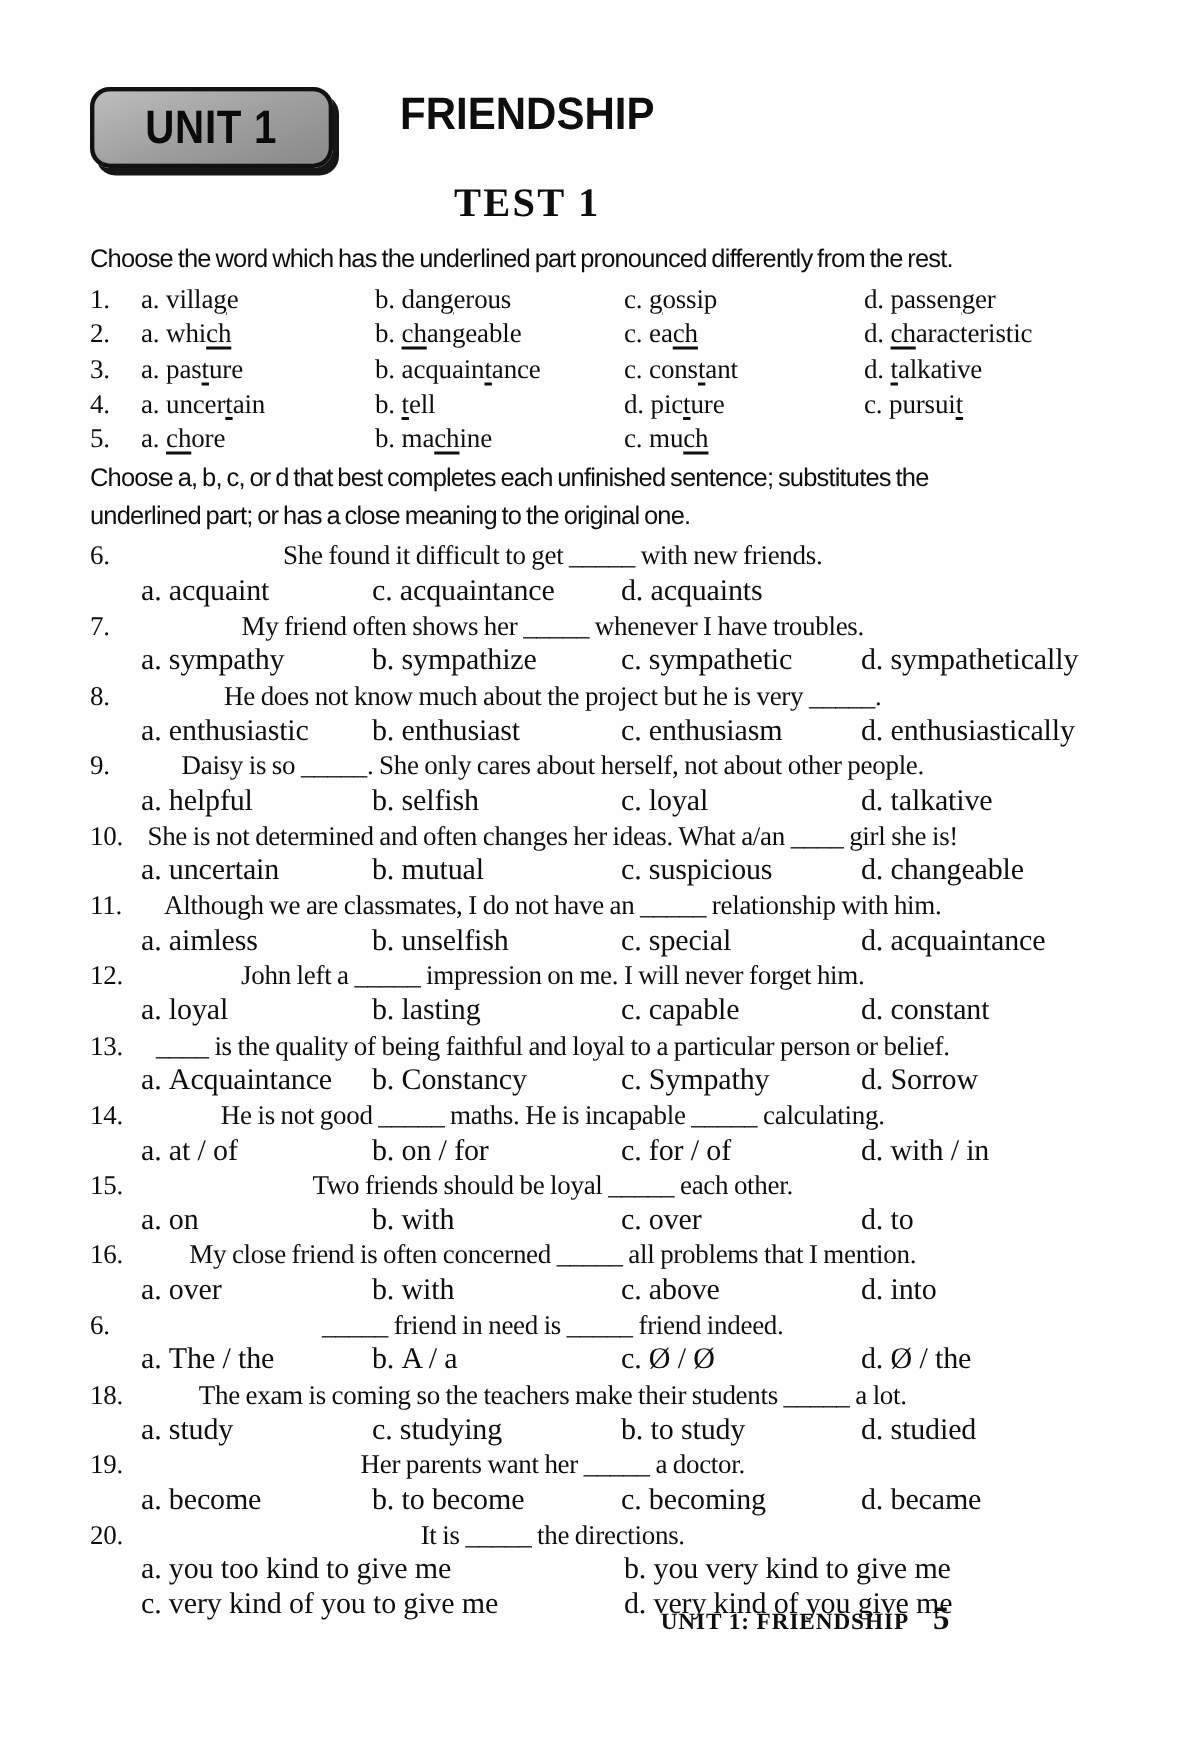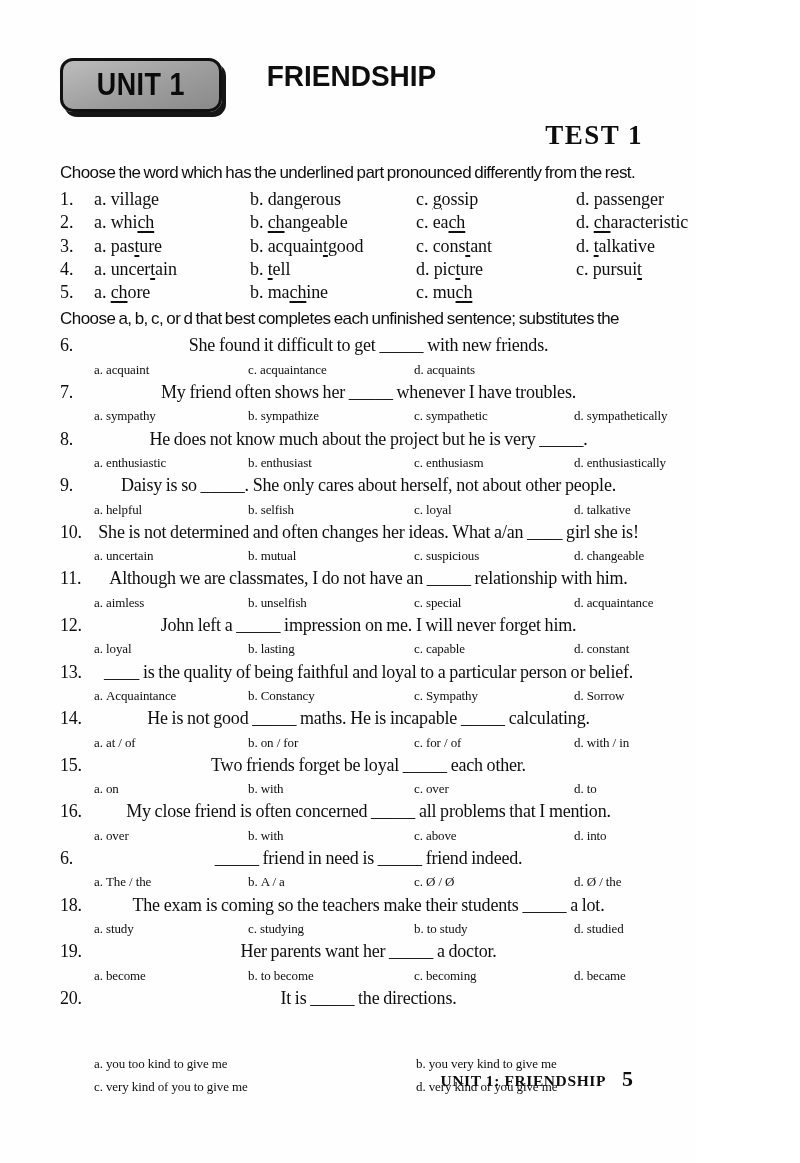--- a/index.html
+++ b/index.html
@@ -41,21 +41,21 @@
   .title {
     text-align:center;
     font-family:"Liberation Sans", sans-serif;
     font-weight:bold; font-size:28px;
     letter-spacing:0px;
     transform:scaleY(1.08);
     margin-top:6px;
     white-space:nowrap;
   }
   .test-title {
-    text-align:right;
+    text-align:center;
     font-family:"Liberation Serif", serif;
     font-weight:bold; font-size:27px;
     letter-spacing:1.5px;
     margin:8px 0 9px 0;
   }
   
   .instruction {
     font-family:"Liberation Sans", sans-serif;
     font-weight:normal; font-size:17px;
     line-height:25px;
@@ -77,24 +77,24 @@
   .q2-stem {
     display:grid; grid-template-columns:34px 1fr;
     font-size:18px; line-height:23.3px;
     letter-spacing:-0.2px; word-spacing:-0.5px;
   }
   .q2-stem .stem { white-space:nowrap;text-align:center; }
   .q2-opts {
     margin-left:34px;
     display:grid;
     grid-template-columns:154px 166px 160px 1fr;
-    font-size:13px; line-height:23.3px;
+    font-size:20px; line-height:23.3px;
     letter-spacing:-0.1px;
   }
-  .q2-opts.two-col { grid-template-columns:322px 1fr;margin-top:42px; }
+  .q2-opts.two-col { grid-template-columns:322px 1fr; }
   .qnum { }
   .opt { white-space:nowrap; }
   .ul { text-decoration:underline; text-underline-offset:2.5px; text-decoration-thickness:1.5px; }
   
   .footer {
     position:absolute;
     top:1066px; right:64px;
     display:flex; align-items:baseline;
     font-family:"Liberation Serif", serif;
   }
@@ -134,41 +134,42 @@
       <div class="q1-row">
         <span class="qnum">2.</span>
         <span class="opt"><span>a.&nbsp;</span><span><span>whi</span><span class="ul">ch</span></span></span>
         <span class="opt"><span>b.&nbsp;</span><span><span class="ul">ch</span><span>angeable</span></span></span>
         <span class="opt"><span>c.&nbsp;</span><span><span>ea</span><span class="ul">ch</span></span></span>
         <span class="opt"><span>d.&nbsp;</span><span><span class="ul">ch</span><span>aracteristic</span></span></span>
       </div>
       <div class="q1-row">
         <span class="qnum">3.</span>
         <span class="opt"><span>a.&nbsp;</span><span><span>pas</span><span class="ul">t</span><span>ure</span></span></span>
-        <span class="opt"><span>b.&nbsp;</span><span><span>acquain</span><span class="ul">t</span><span>good</span></span></span>
+        <span class="opt"><span>b.&nbsp;</span><span><span>acquain</span><span class="ul">t</span><span>ance</span></span></span>
         <span class="opt"><span>c.&nbsp;</span><span><span>cons</span><span class="ul">t</span><span>ant</span></span></span>
         <span class="opt"><span>d.&nbsp;</span><span><span class="ul">t</span><span>alkative</span></span></span>
       </div>
       <div class="q1-row">
         <span class="qnum">4.</span>
         <span class="opt"><span>a.&nbsp;</span><span><span>uncer</span><span class="ul">t</span><span>ain</span></span></span>
         <span class="opt"><span>b.&nbsp;</span><span><span class="ul">t</span><span>ell</span></span></span>
         <span class="opt"><span>d.&nbsp;</span><span><span>pic</span><span class="ul">t</span><span>ure</span></span></span>
         <span class="opt"><span>c.&nbsp;</span><span><span>pursui</span><span class="ul">t</span></span></span>
       </div>
       <div class="q1-row">
         <span class="qnum">5.</span>
         <span class="opt"><span>a.&nbsp;</span><span><span class="ul">ch</span><span>ore</span></span></span>
         <span class="opt"><span>b.&nbsp;</span><span><span>ma</span><span class="ul">ch</span><span>ine</span></span></span>
         <span class="opt"><span>c.&nbsp;</span><span><span>mu</span><span class="ul">ch</span></span></span>
       </div>
     </div>
 
   <div class="instruction" id="s2-instruction">
       <div>Choose a, b, c, or d that best completes each unfinished sentence; substitutes the</div>
+      <div>underlined part; or has a close meaning to the original one.</div>
     </div>
   <div class="s2" id="s2-questions">
       <div class="q2">
         <div class="q2-stem">
           <span class="qnum">6.</span>
           <span class="stem">She found it difficult to get _____ with new friends.</span>
         </div>
         <div class="q2-opts">
           <span class="opt">a.&nbsp;acquaint</span>
           <span class="opt">c.&nbsp;acquaintance</span>
@@ -267,21 +268,21 @@
         <div class="q2-opts">
           <span class="opt">a.&nbsp;at / of</span>
           <span class="opt">b.&nbsp;on / for</span>
           <span class="opt">c.&nbsp;for / of</span>
           <span class="opt">d.&nbsp;with / in</span>
         </div>
       </div>
       <div class="q2">
         <div class="q2-stem">
           <span class="qnum">15.</span>
-          <span class="stem">Two friends forget be loyal _____ each other.</span>
+          <span class="stem">Two friends should be loyal _____ each other.</span>
         </div>
         <div class="q2-opts">
           <span class="opt">a.&nbsp;on</span>
           <span class="opt">b.&nbsp;with</span>
           <span class="opt">c.&nbsp;over</span>
           <span class="opt">d.&nbsp;to</span>
         </div>
       </div>
       <div class="q2">
         <div class="q2-stem">

